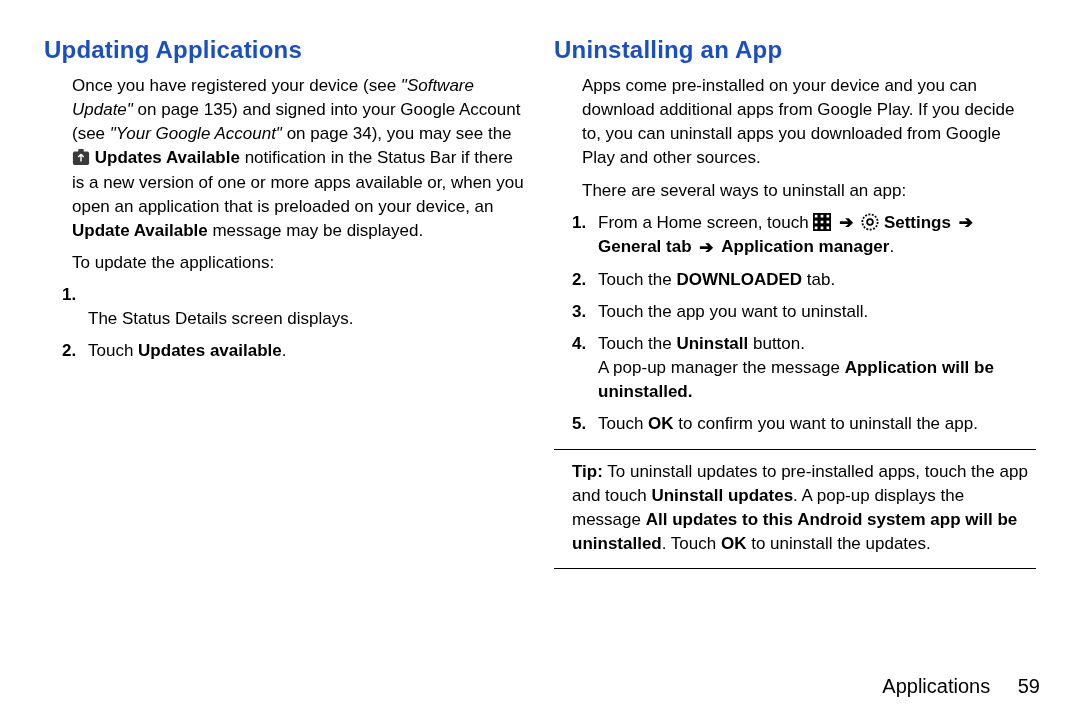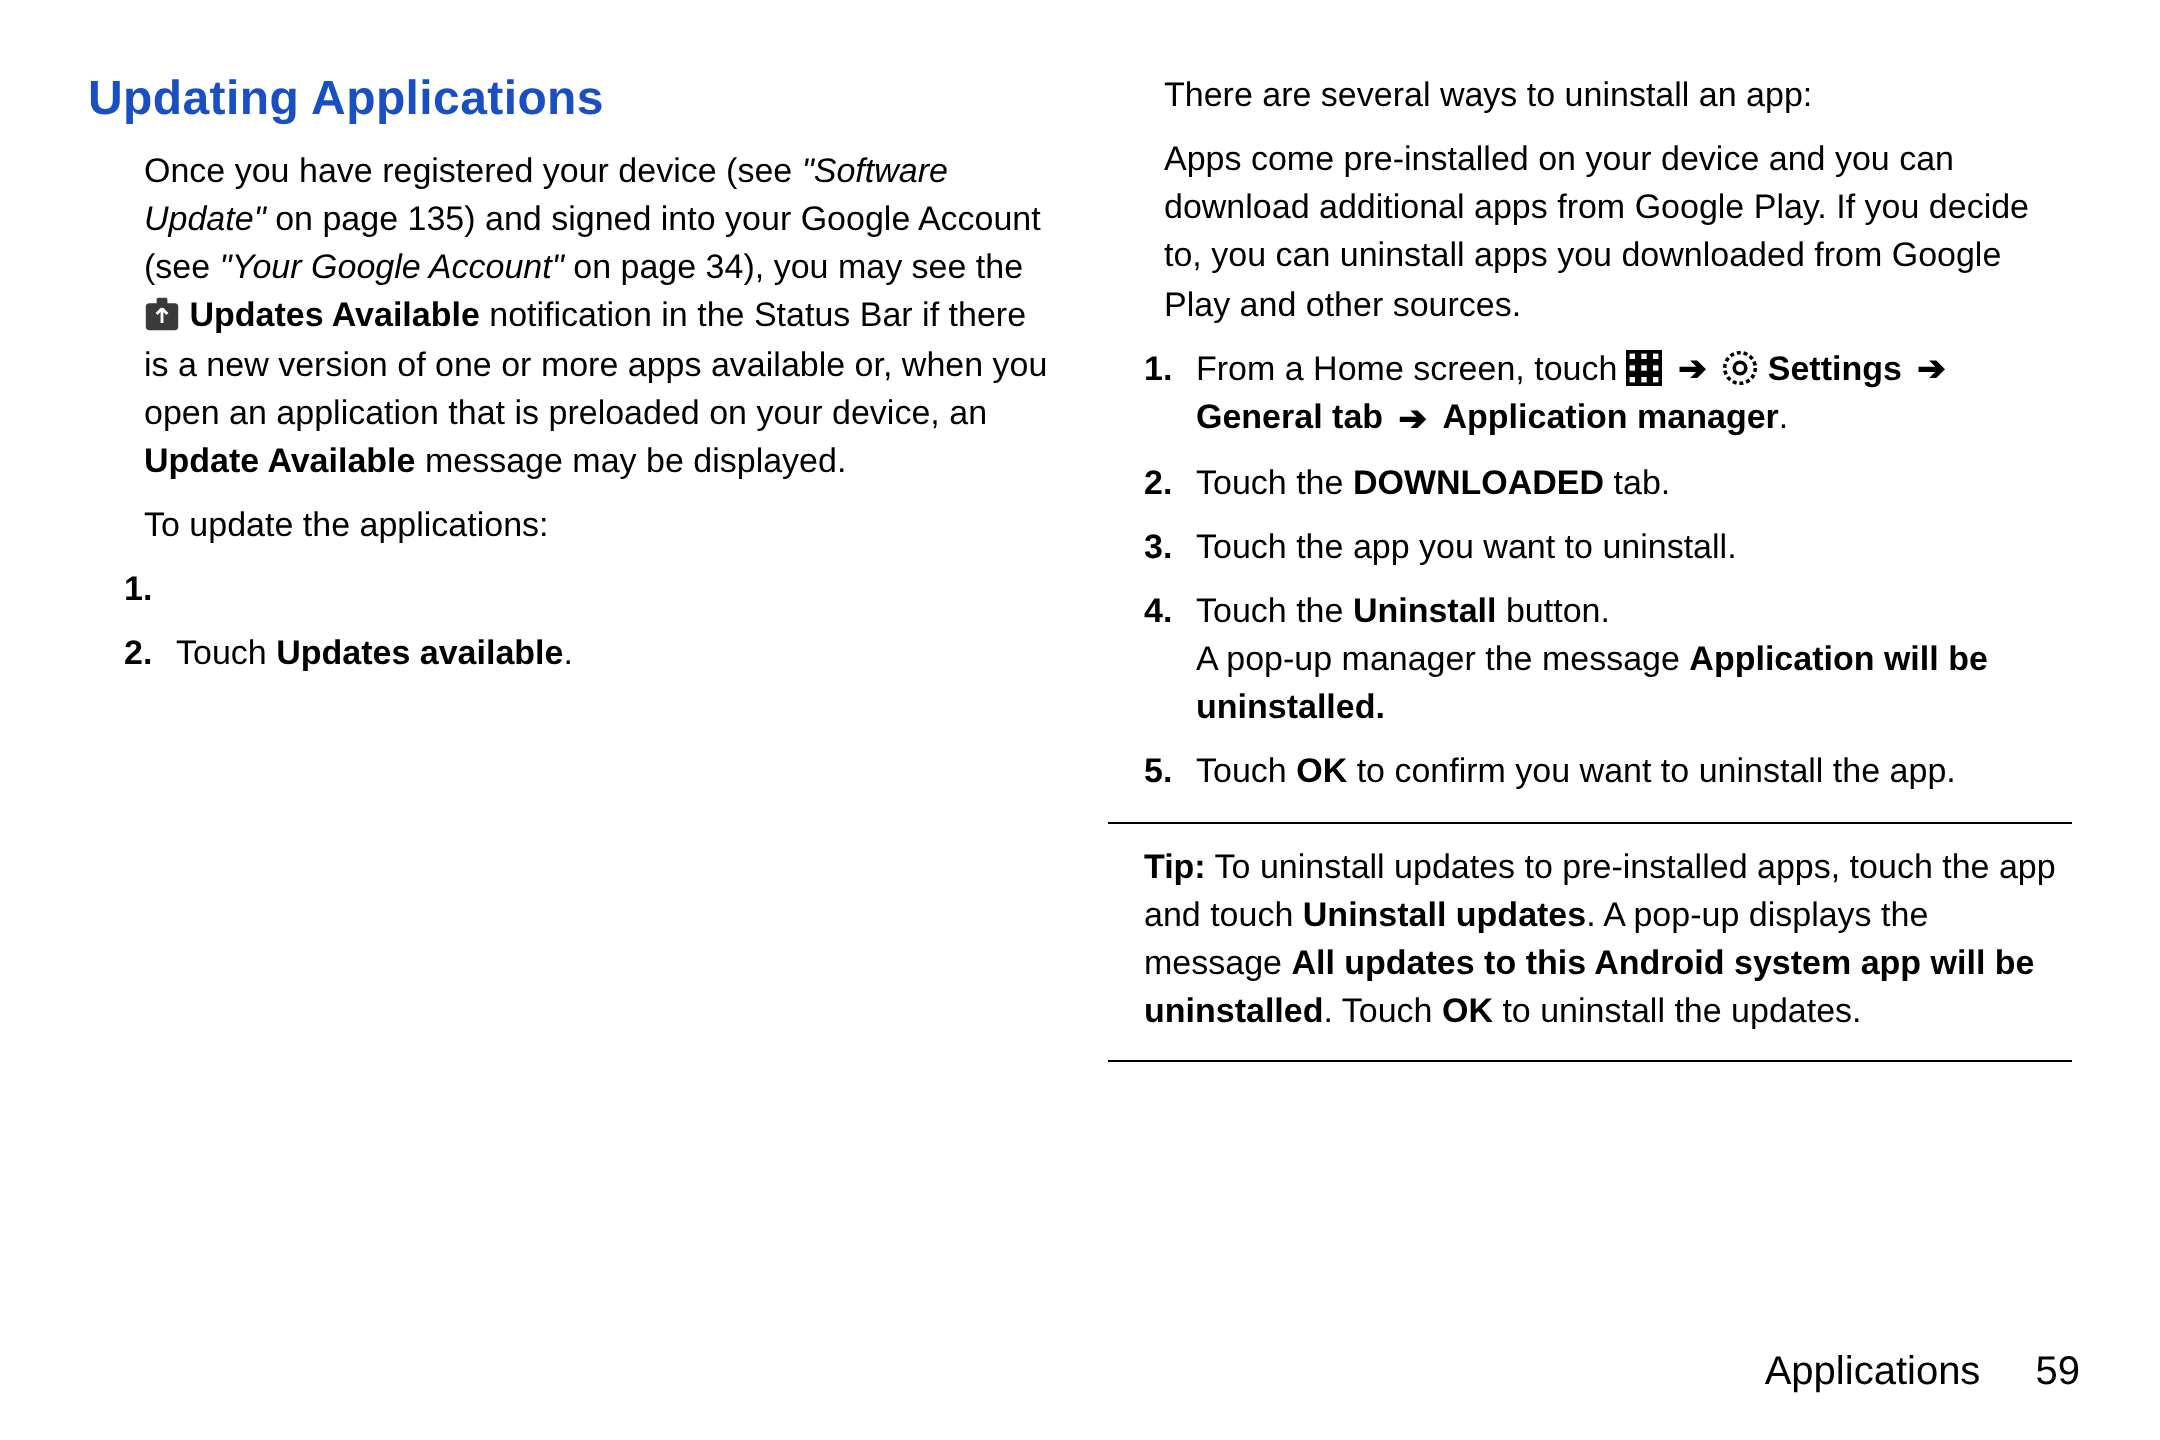--- a/index.html
+++ b/index.html
@@ -99,32 +99,34 @@
         </svg>
       <span class="bold">Updates Available</span><span> notification in the Status Bar if there is a new version of one or more apps available or, when you open an application that is preloaded on your device, an </span><span class="bold">Update Available</span><span> message may be displayed.</span>
     </p>
 
     <p class="intro">To update the applications:</p>
 
     <ol>
       <li>
         <span class="num">1.</span>
         <br>
+        <span>The Status Details screen displays.</span>
       </li>
       <li>
         <span class="num">2.</span>
         <span>Touch </span><span class="bold">Updates available</span><span>.</span>
       </li>
     </ol>
   </div>
 
   <div class="col">
+    <h2>Uninstalling an App</h2>
 
+    <p class="intro">Apps come pre-installed on your device and you can download additional apps from Google Play. If you decide to, you can uninstall apps you downloaded from Google Play and other sources.</p>
     <p class="intro">There are several ways to uninstall an app:</p>
-    <p class="intro">Apps come pre-installed on your device and you can download additional apps from Google Play. If you decide to, you can uninstall apps you downloaded from Google Play and other sources.</p>
 
     <ol>
       <li>
         <span class="num">1.</span>
         <span>From a Home screen, touch </span>
         <svg class="icon" viewBox="0 0 20 20">
             <rect x="0" y="0" width="20" height="20" fill="#000"></rect>
             <g fill="#fff">
               <rect x="2" y="2" width="3" height="3"></rect>
               <rect x="8.5" y="2" width="3" height="3"></rect>

